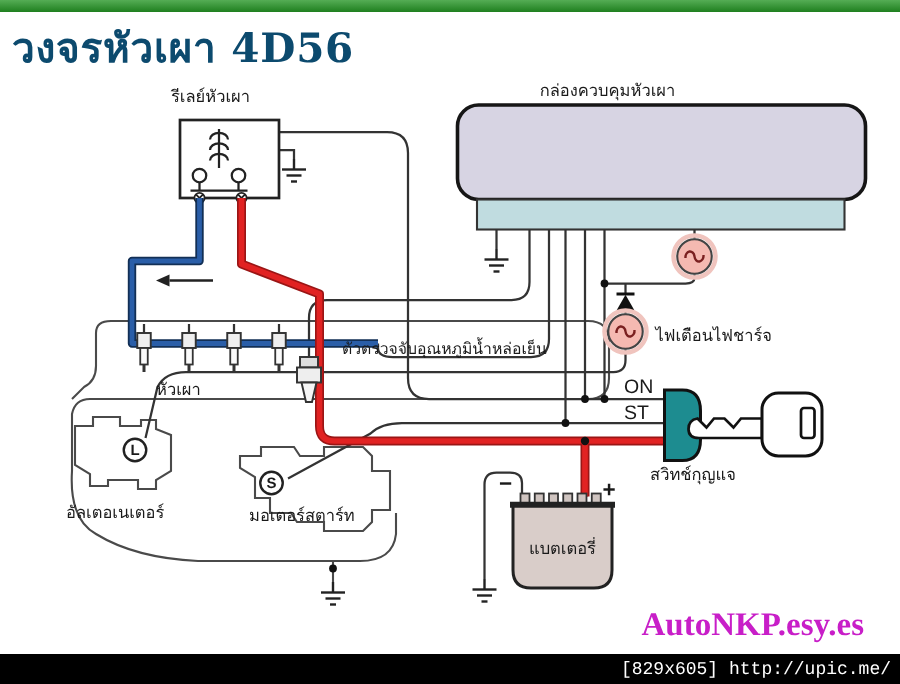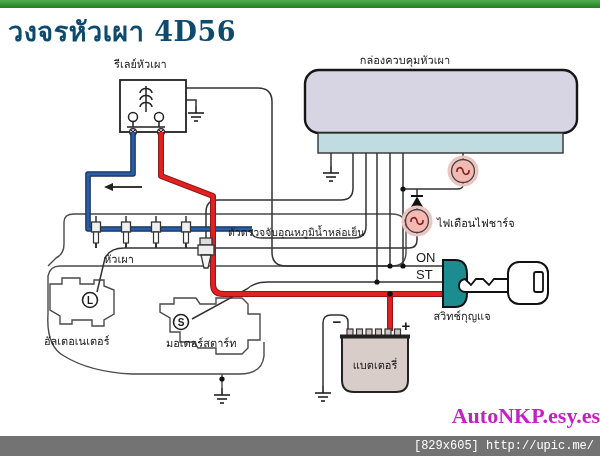--- a/index.html
+++ b/index.html
@@ -3,24 +3,24 @@
 <meta charset="utf-8">
 <style>
   html,body{margin:0;padding:0;background:#ffffff;}
   #stage{position:relative;width:600px;height:456px;background:#ffffff;overflow:hidden;
          font-family:"Liberation Sans",sans-serif;border-right:2px solid #d9d9d9;}
   #topbar{position:absolute;left:0;top:0;width:600px;height:8px;
           background:linear-gradient(180deg,#55ad55,#1f7f1f);}
   #title{position:absolute;left:8px;top:10px;font-family:"DejaVu Serif","Liberation Serif",serif;
          font-weight:bold;font-size:27px;color:#0c4a6e;letter-spacing:.5px;}
   #diagram{position:absolute;left:0;top:0;}
-  #watermark{position:absolute;right:0;top:403px;font-family:"Liberation Serif",serif;
+  #watermark{position:absolute;right:24px;top:403px;font-family:"Liberation Serif",serif;
              font-weight:bold;font-size:22px;color:#c81ec8;
              text-shadow:0 0 3px #fff,0 0 4px #fff,1px 1px 0 #fff;}
-  #footer{position:absolute;left:0;top:436px;width:600px;height:20px;background:#737373;
+  #footer{position:absolute;left:0;top:436px;width:600px;height:20px;background:#000000;
           color:#fff;font-family:"Liberation Mono",monospace;font-size:12px;
           line-height:20px;text-align:right;padding-right:6px;box-sizing:border-box;}
   svg text{font-family:"Liberation Sans",sans-serif;fill:#1a1a1a;}
   .lbl{font-size:11px;}
   .lbl-sm{font-size:10.5px;}
   .term{font-size:13px;}
   .pm{font-size:15px;font-weight:bold;}
   .circ-letter{font-size:10px;font-weight:bold;}
   .wire{fill:none;stroke:#333;stroke-width:1.5;}
   .engine{fill:none;stroke:#4a4a4a;stroke-width:1.4;}

